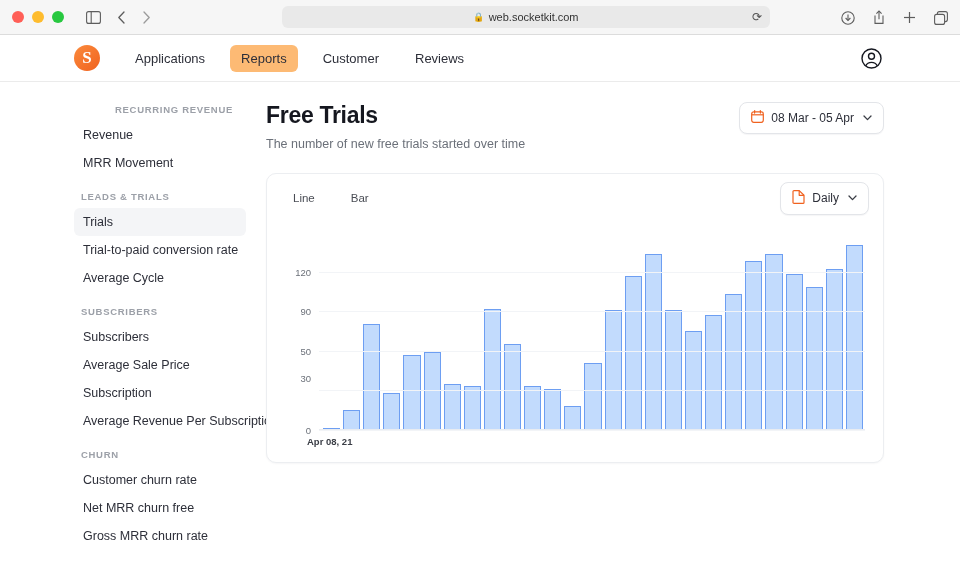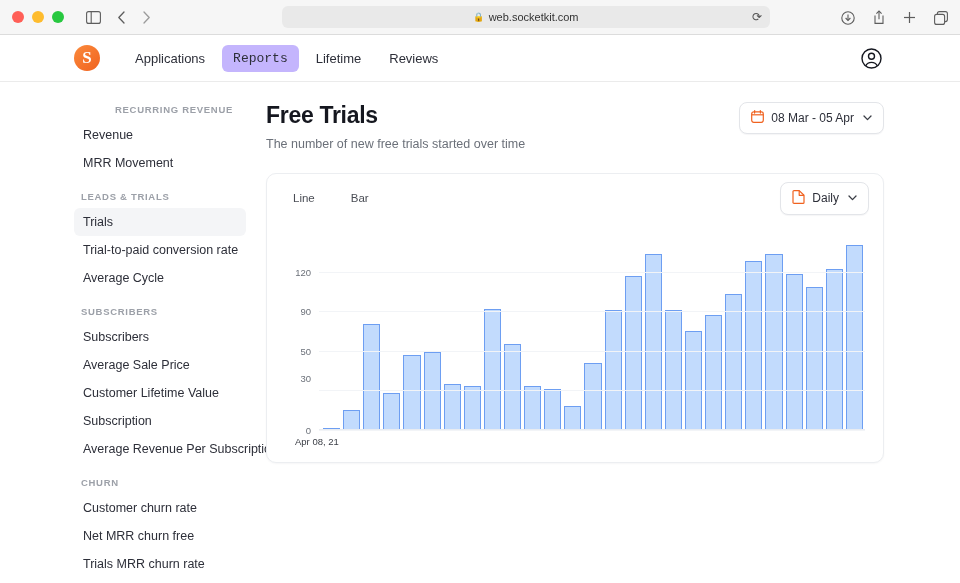--- a/index.html
+++ b/index.html
@@ -59,27 +59,27 @@
     padding: 0 28px 0 74px;
     position: relative;
   }
   .logo {
     width: 26px; height: 26px; border-radius: 50%;
     background: linear-gradient(140deg, #fb8a3c 0%, #f0621f 100%);
     display: flex; align-items: center; justify-content: center;
     color: #fff; font-size: 17px; font-weight: bold;
     font-family: "Liberation Serif", serif;
   }
-  .navlinks { display: flex; align-items: center; gap: 6px; margin-left: 24px; }
+  .navlinks { display: flex; align-items: center; gap: 14px; margin-left: 24px; }
   .navlink {
     font-size: 13px; color: #2d2f39;
     padding: 6px 11px; border-radius: 6px; cursor: pointer;
     white-space: nowrap;
   }
-  .navlink.active { background: #c4b5fd; font-family: Liberation Mono, monospace; }
+  .navlink.active { background: #fdba74; }
   .avatar-btn {
     position: absolute; right: 78px;
     width: 22px; height: 22px;
     display: flex; align-items: center; justify-content: center;
     cursor: pointer;
   }
 
   
   .page { display: flex; height: 501px; }
 
@@ -249,21 +249,21 @@
     <span>S</span>
   </div>
   <div class="navlinks">
     <div class="navlink">
       <span>Applications</span>
     </div>
     <div class="navlink active">
       <span>Reports</span>
     </div>
     <div class="navlink">
-      <span>Lifetime</span>
+      <span>Customer</span>
     </div>
     <div class="navlink">
       <span>Reviews</span>
     </div>
   </div>
   <div class="avatar-btn">
     <svg width="21" height="21" viewBox="0 0 21 21">
         <circle cx="10.5" cy="10.5" r="9.5" fill="none" stroke="#15171f" stroke-width="1.4"></circle>
         <circle cx="10.5" cy="8.2" r="3" fill="none" stroke="#15171f" stroke-width="1.4"></circle>
         <path d="M4.6 18 A6.6 6.6 0 0 1 16.4 18" fill="none" stroke="#15171f" stroke-width="1.4"></path>
@@ -280,28 +280,27 @@
     <div class="side-item"><span>MRR Movement</span></div>
 
     <div class="side-group-title">LEADS &amp; TRIALS</div>
     <div class="side-item active"><span>Trials</span></div>
     <div class="side-item"><span>Trial-to-paid conversion rate</span></div>
     <div class="side-item"><span>Average Cycle</span></div>
 
     <div class="side-group-title">SUBSCRIBERS</div>
     <div class="side-item"><span>Subscribers</span></div>
     <div class="side-item"><span>Average Sale Price</span></div>
-    <div class="side-item"><span>Customer Lifetime Value</span></div>
     <div class="side-item"><span>Subscription</span></div>
     <div class="side-item"><span>Average Revenue Per Subscription</span></div>
 
     <div class="side-group-title">CHURN</div>
     <div class="side-item"><span>Customer churn rate</span></div>
     <div class="side-item"><span>Net MRR churn free</span></div>
-    <div class="side-item"><span>Trials MRR churn rate</span></div>
+    <div class="side-item"><span>Gross MRR churn rate</span></div>
   </div>
 
   <div class="main">
     <div class="main-head">
       <div class="titles">
         <div class="page-title">Free Trials</div>
         <div class="page-sub">The number of new free trials started over time</div>
       </div>
       <div class="pill">
         <span>
@@ -378,18 +377,18 @@
         <div class="gridline" style="top: 200px;"></div>
             <div class="ytick" style="top: 200px;">0</div>
             <div class="gridline" style="top: 160.4px;"></div>
             <div class="ytick" style="top: 148px;">30</div>
             <div class="gridline" style="top: 120.8px;"></div>
             <div class="ytick" style="top: 120.8px;">50</div>
             <div class="gridline" style="top: 81.2px;"></div>
             <div class="ytick" style="top: 81.2px;">90</div>
             <div class="gridline" style="top: 41.6px;"></div>
             <div class="ytick" style="top: 41.6px;">120</div>
-            <div class="xtick" style="left: 16px; top: 206px;">Apr 08, 21</div>
+            <div class="xtick" style="left: 28px; top: 206px; font-weight: bold;">Apr 08, 21</div>
           </div>
       </div>
     </div>
   </div>
 </div>
 
 </body></html>

